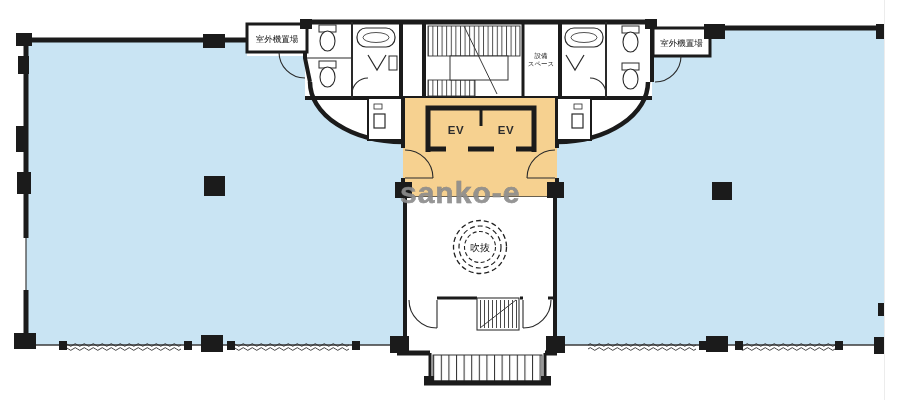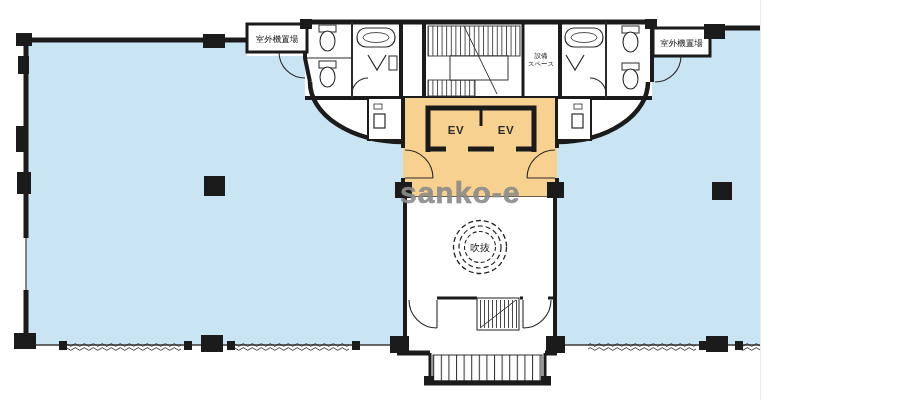--- a/index.html
+++ b/index.html
@@ -1,16 +1,16 @@
 <!DOCTYPE html>
 <html><head>
 <meta charset="utf-8">
 <style>
   html,body{margin:0;padding:0;background:#fff;}
-  .stage{position:relative;width:760px;height:400px;background:#0ea5e9;overflow:hidden;
+  .stage{position:relative;width:884px;height:400px;background:#0ea5e9;overflow:hidden;
          font-family:"Liberation Sans","DejaVu Sans",sans-serif;outline:1px solid #ececec;}
   svg{display:block;}
   .wall{stroke:#1b1b1b;fill:none;}
   .thin{stroke:#3a3a3a;fill:none;}
   .fix{stroke:#2a2a2a;fill:#ffffff;}
   .fixl{stroke:#2a2a2a;fill:none;}
   .door{stroke:#2a2a2a;fill:none;stroke-width:1.1;}
   .col{fill:#1b1b1b;stroke:none;}
   .room{fill:#ffffff;stroke:#1b1b1b;}
   .jp{fill:#111;font-family:"Liberation Sans","DejaVu Sans",sans-serif;}

